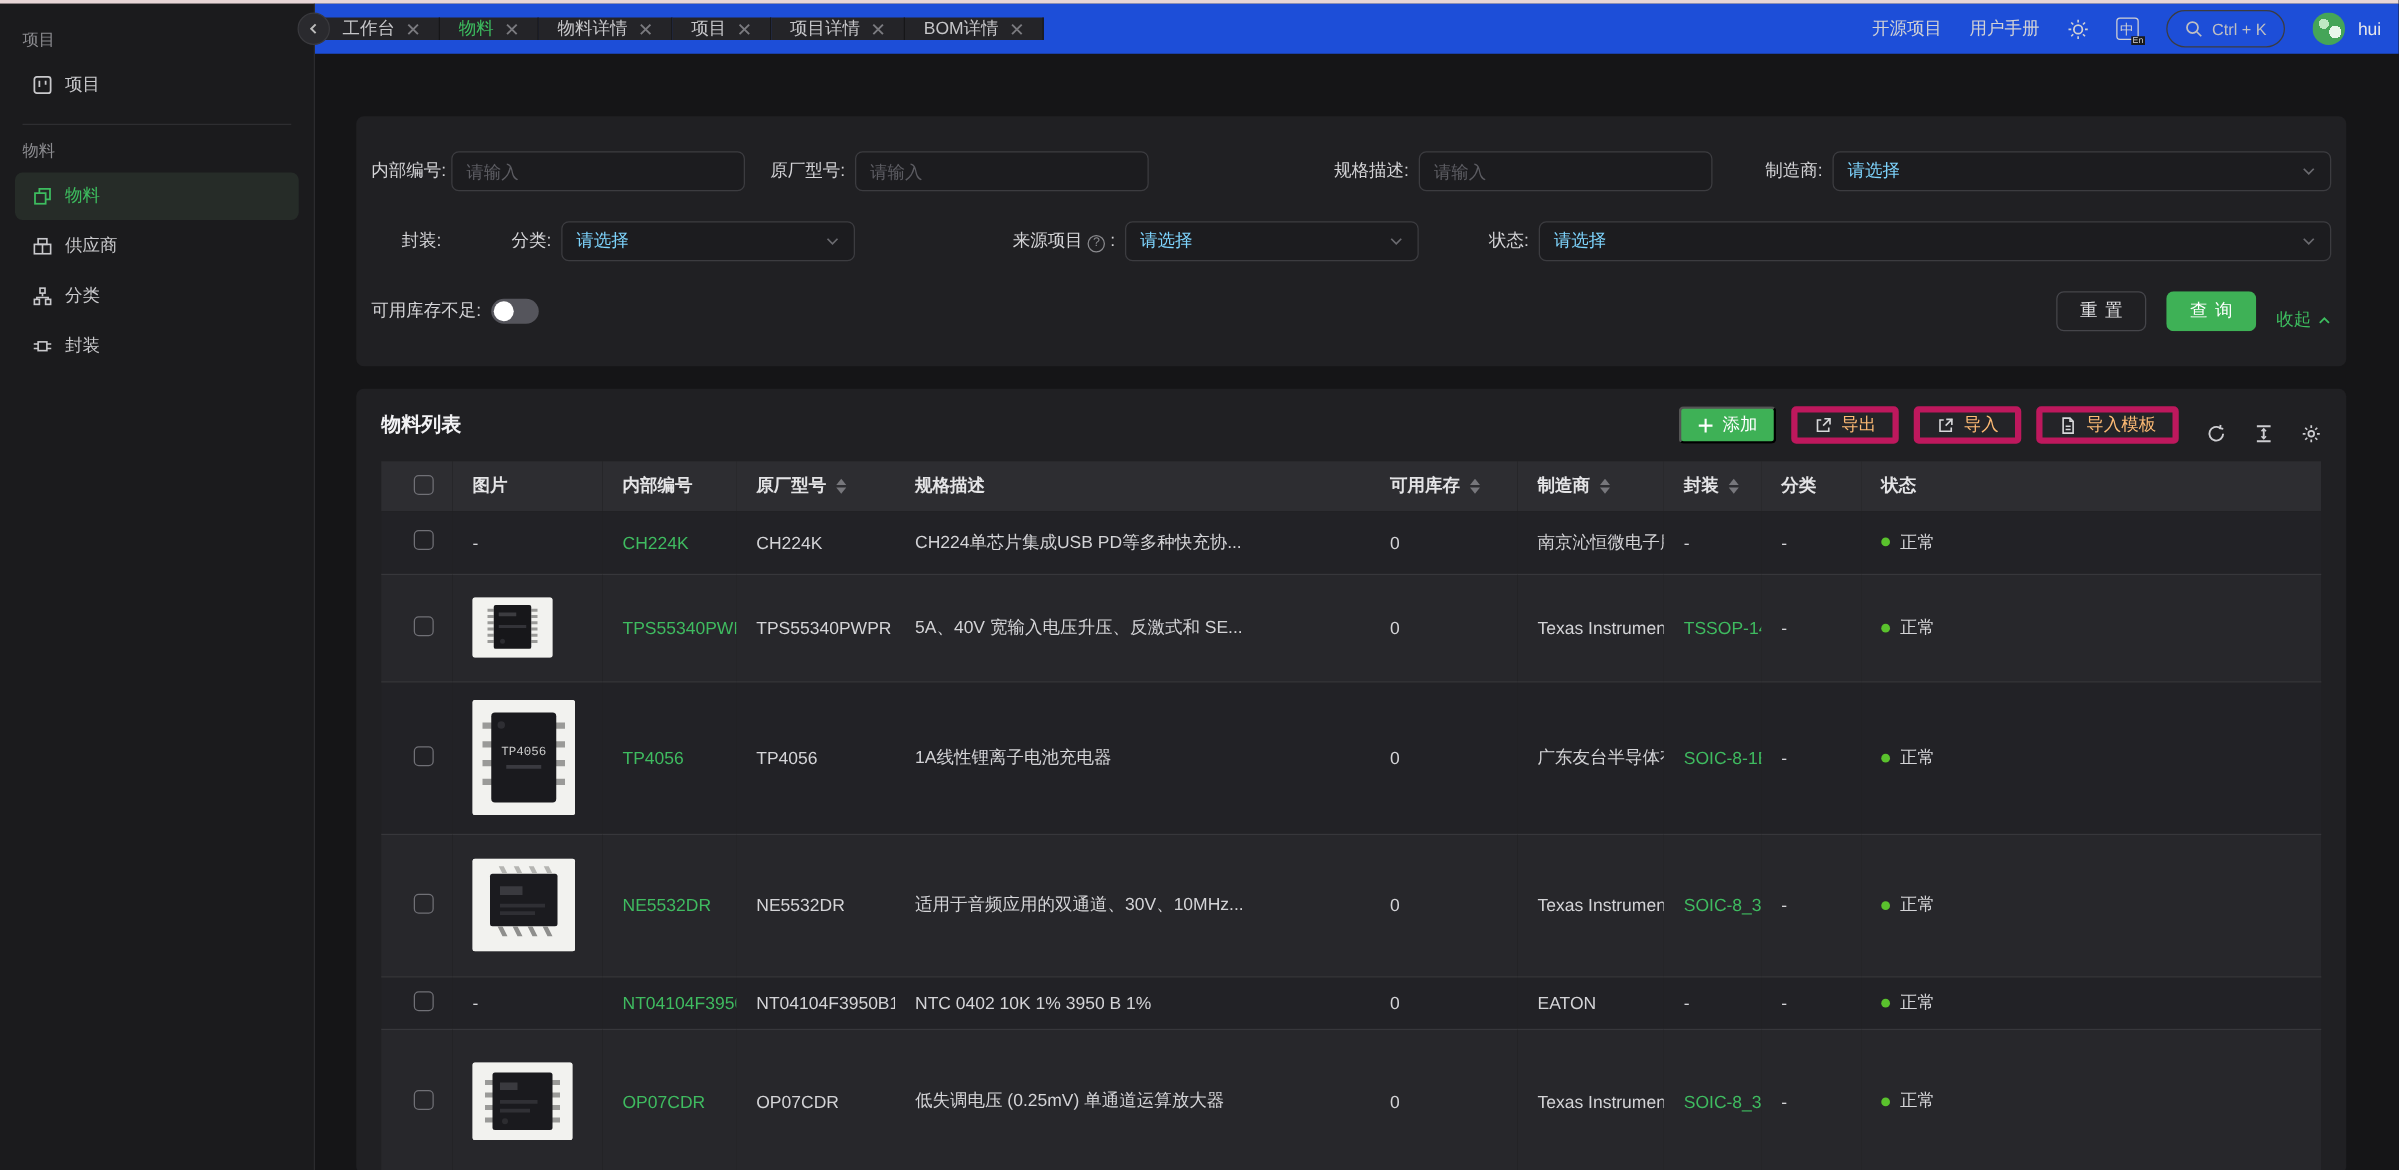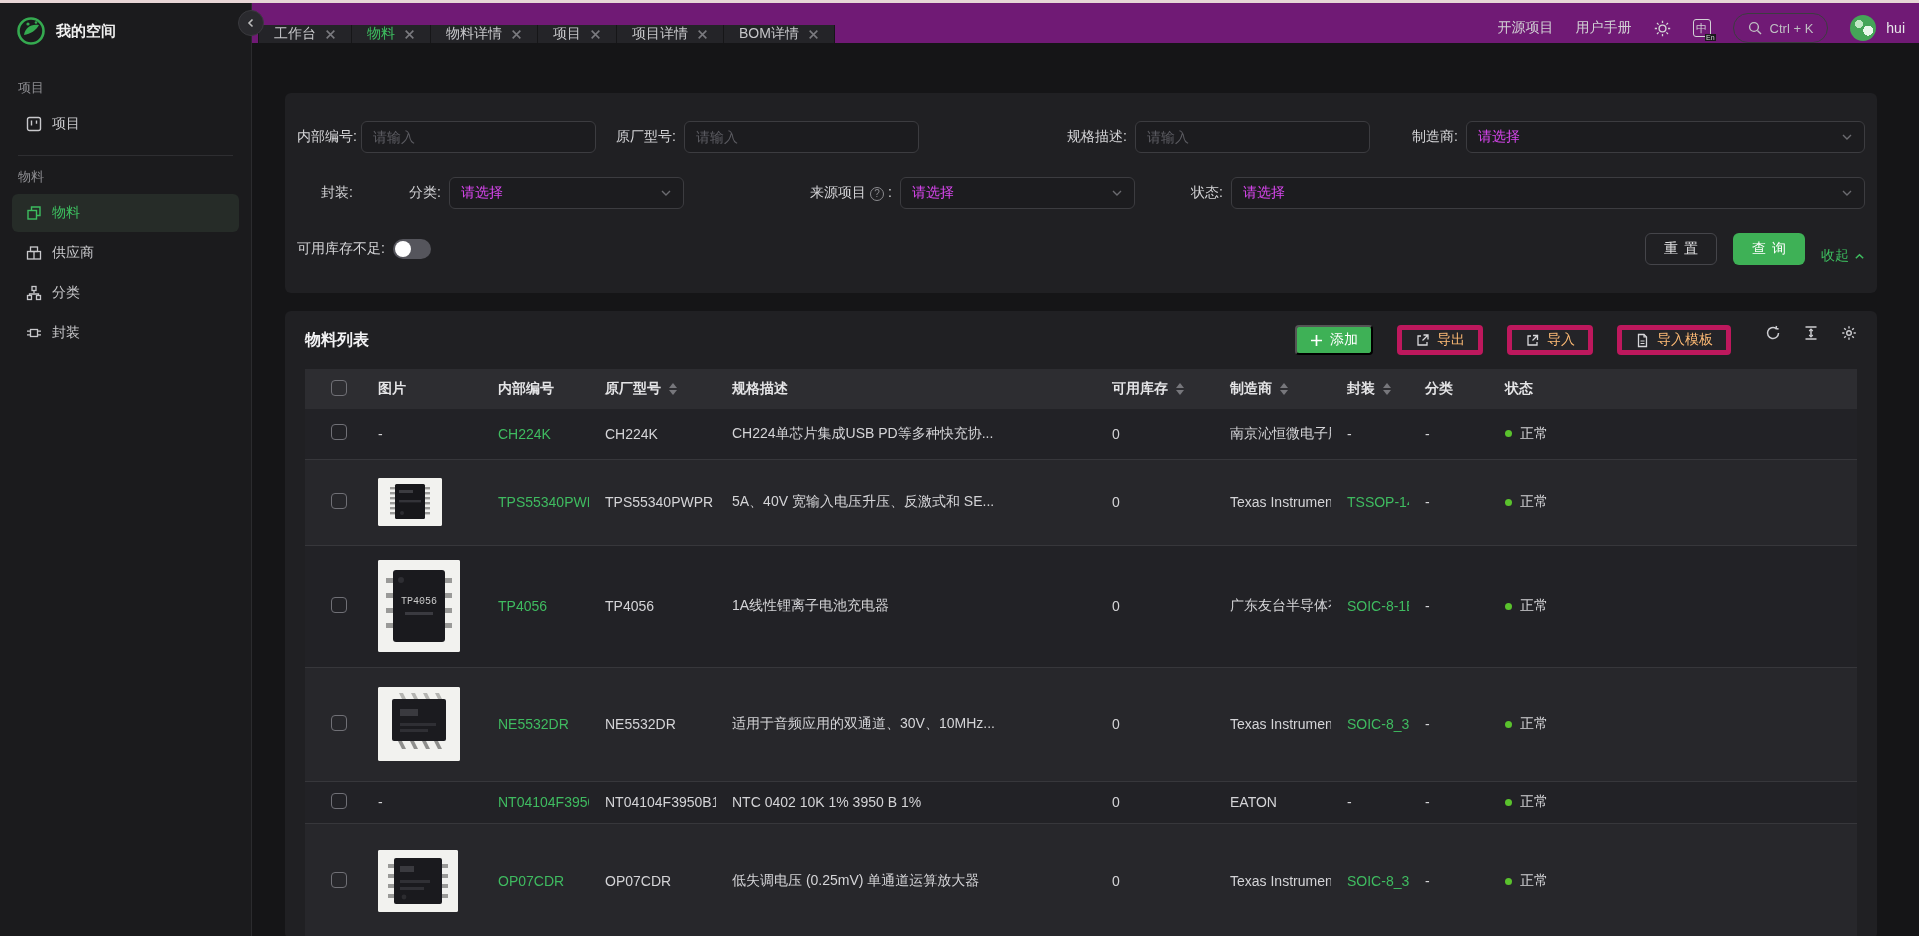--- a/index.html
+++ b/index.html
@@ -17,21 +17,21 @@
   .side-item { height:38px; display:flex; align-items:center; gap:10px; padding:0 14px;
     border-radius:6px; color:#c9c9cc; font-size:14px; cursor:pointer; margin-bottom:2px; }
   .side-item svg { flex:none; }
   .side-item.active { background:#262c28; color:#3dbd5f; }
   .side-divider { height:1px; background:#2e2e31; margin:12px 6px; }
 
   
   .main { flex:1; display:flex; flex-direction:column; min-width:0; position:relative; }
 
   
-  .tabbar { height:40px; background:#701a75; display:flex; align-items:flex-end; flex:none; position:relative; }
+  .tabbar { height:40px; background:#1d4ed8; display:flex; align-items:center; flex:none; position:relative; }
   .collapse-btn { position:absolute; left:-14px; top:7px; width:26px; height:26px; border-radius:50%;
     background:#2a2a2e; border:1px solid #3a3a3e; color:#bbb; display:flex; align-items:center; justify-content:center; z-index:5; cursor:pointer; }
   .tabs { display:flex; margin-left:6px; }
   .tab { display:flex; align-items:center; gap:9px; padding:0 15px; background:#242428;
     border-right:1px solid #161618; color:#c6c6c9; font-size:14px; cursor:pointer; }
   .tab:first-child { border-left:1px solid #161618; }
   .tab.active { color:#3dbd5f; }
   .tab .x { width:11px; height:11px; opacity:.75; }
   .tab-actions { margin-left:auto; display:flex; align-items:center; gap:22px; padding-right:14px; }
   .top-link { color:#d2d2d5; font-size:14px; cursor:pointer; white-space:nowrap; }
@@ -61,38 +61,38 @@
   .c1 .f-lbl { width:64px; } .c2 { margin-left:14px; } .c2 .f-lbl { width:74px; }
   .c3 { margin-left:86px; } .c3 .f-lbl { width:130px; }
   .c4 { margin-left:20px; flex:1; } .c4 .f-lbl { width:76px; }
   .f-field { width:235px; height:32px; background:#1c1c1f; border:1px solid #3c3c40; border-radius:6px;
     display:flex; align-items:center; padding:0 11px; }
   .c4 .f-field { flex:1; width:auto; }
   .f-field input { flex:1; background:transparent; border:none; outline:none; color:#d8d8da; font-size:14px;
     font-family:inherit; min-width:0; }
   .f-field input::placeholder { color:#5c5c62; }
   .f-select { justify-content:space-between; cursor:pointer; }
-  .ph { color:#d946ef; font-size:14px; }
+  .ph { color:#7dd3fc; font-size:14px; }
   .help-icon { width:14px; height:14px; border:1px solid #8a8a8e; border-radius:50%; color:#8a8a8e;
     font-size:10px; display:inline-flex; align-items:center; justify-content:center; margin:0 4px 0 4px; }
   .help-icon::after { content:"?"; }
   .switch { width:38px; height:20px; border-radius:10px; background:#55555c; position:relative; cursor:pointer; flex:none; }
   .switch .knob { position:absolute; left:2px; top:2px; width:16px; height:16px; border-radius:50%; background:#fff; }
   .f-buttons { margin-left:auto; display:flex; align-items:flex-end; gap:16px; }
   .btn { height:32px; border-radius:6px; font-size:14px; display:inline-flex; align-items:center;
     justify-content:center; cursor:pointer; border:1px solid transparent; font-family:inherit; }
   .btn-ghost { border-color:#45454a; color:#e0e0e2; background:transparent; padding:0 12px; letter-spacing:6px; text-indent:6px; }
   .btn-primary { background:#3eb156; color:#fff; padding:0 12px; letter-spacing:6px; text-indent:6px; }
   .link-green { color:#3dbd5f; font-size:14px; display:inline-flex; align-items:center; gap:5px; cursor:pointer; }
 
   
   .list-card { margin-top:18px; height:628px; overflow:hidden; }
   .list-head { display:flex; align-items:center; padding:14px 20px; }
   .list-title { color:#f2f2f4; font-size:16px; font-weight:bold; }
-  .toolbar { margin-left:auto; display:flex; align-items:flex-start; gap:24px; }
+  .toolbar { margin-left:auto; display:flex; align-items:flex-end; gap:12px; }
   .tbtn { height:30px; border-radius:4px; display:inline-flex; align-items:center; gap:7px; padding:0 13px;
     font-size:14px; cursor:pointer; }
   .tbtn-add { background:#3eb156; color:#fff; }
   .tbtn-plain { border:5px solid #be185d; background:#242428; color:#fdba74; }
   .tool-icons { display:flex; align-items:center; gap:22px; margin-left:10px; color:#cdcdd1; }
   .tool-icons .icon-btn { color:#cdcdd1; }
 
   table { width:1552px; margin:0 20px; border-collapse:collapse; table-layout:fixed; }
   thead th { background:#2d2d31; height:40px; text-align:left; padding:0 16px; color:#e4e4e6;
     font-size:14px; font-weight:bold; white-space:nowrap; overflow:hidden; }
@@ -114,29 +114,20 @@
   .sort .dn { border-top:5px solid #77777c; }
   .chip { background:#f4f4f2; border-radius:2px; display:block; }
 </style>
 </head>
 <body>
 
 <div class="top-strip"></div>
 <div class="app">
 
   <aside class="sidebar">
-    <div class="ws-head">
-      <svg width="30" height="30" viewBox="0 0 30 30">
-        <circle cx="15" cy="15" r="12.5" fill="none" stroke="#35aa50" stroke-width="2.6"></circle>
-        <path d="M8 19 C9 11.5, 15.5 7.5, 23 9 C20 14.5, 14.5 18, 8 19 Z" fill="#35aa50"></path>
-        <circle cx="12" cy="8" r="1.6" fill="#35aa50"></circle>
-        <circle cx="20" cy="6.5" r="1.3" fill="#35aa50"></circle>
-      </svg>
-      <span class="ws-name">我的空间</span>
-    </div>
     <nav class="side-nav">
       <div class="sec-title">项目</div>
       <div class="side-item">
         <svg width="16" height="16" viewBox="0 0 16 16">
           <rect x="1.5" y="1.5" width="13" height="13" rx="2" fill="none" stroke="#c9c9cc" stroke-width="1.4"></rect>
           <path d="M5.5 4.5 v5 M10.5 4.5 v3.2" stroke="#c9c9cc" stroke-width="1.4" fill="none"></path>
         </svg>
         <span>项目</span>
       </div>
       <div class="side-divider"></div>

